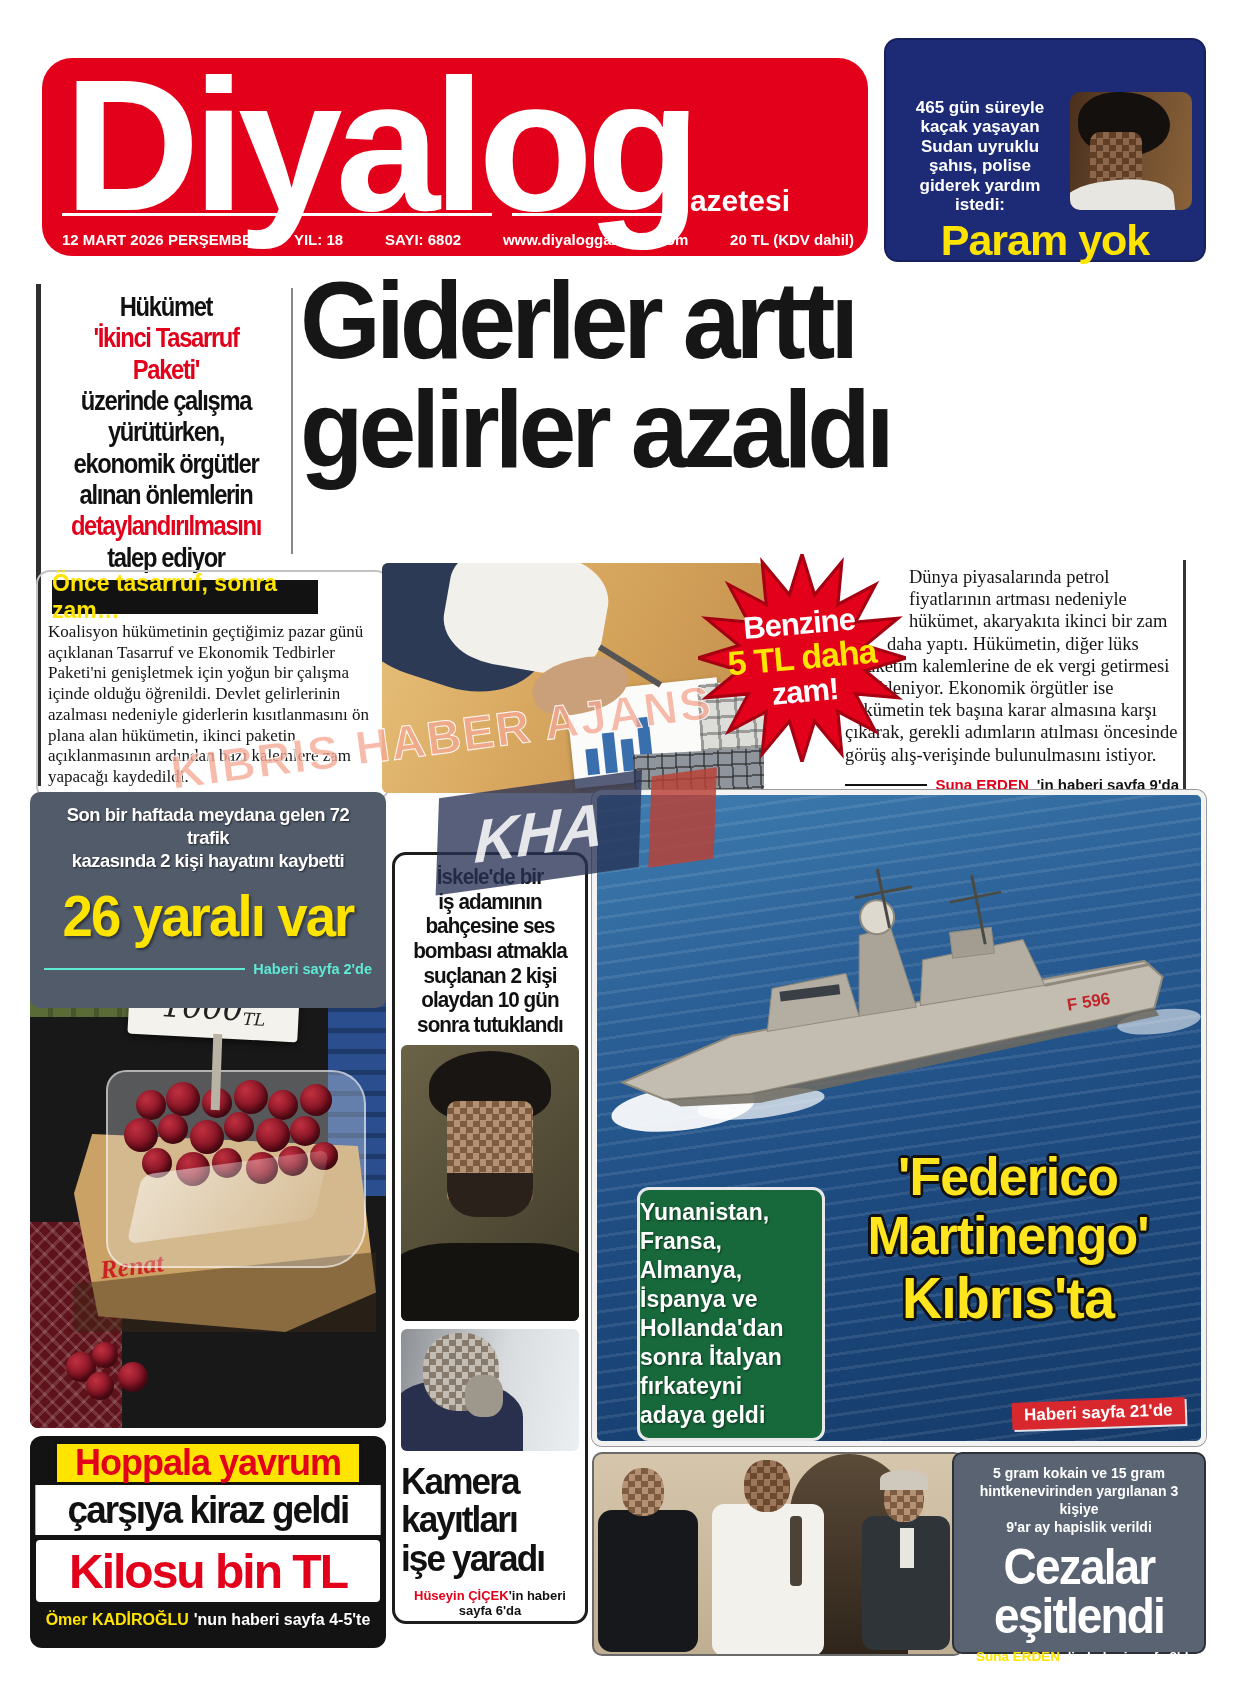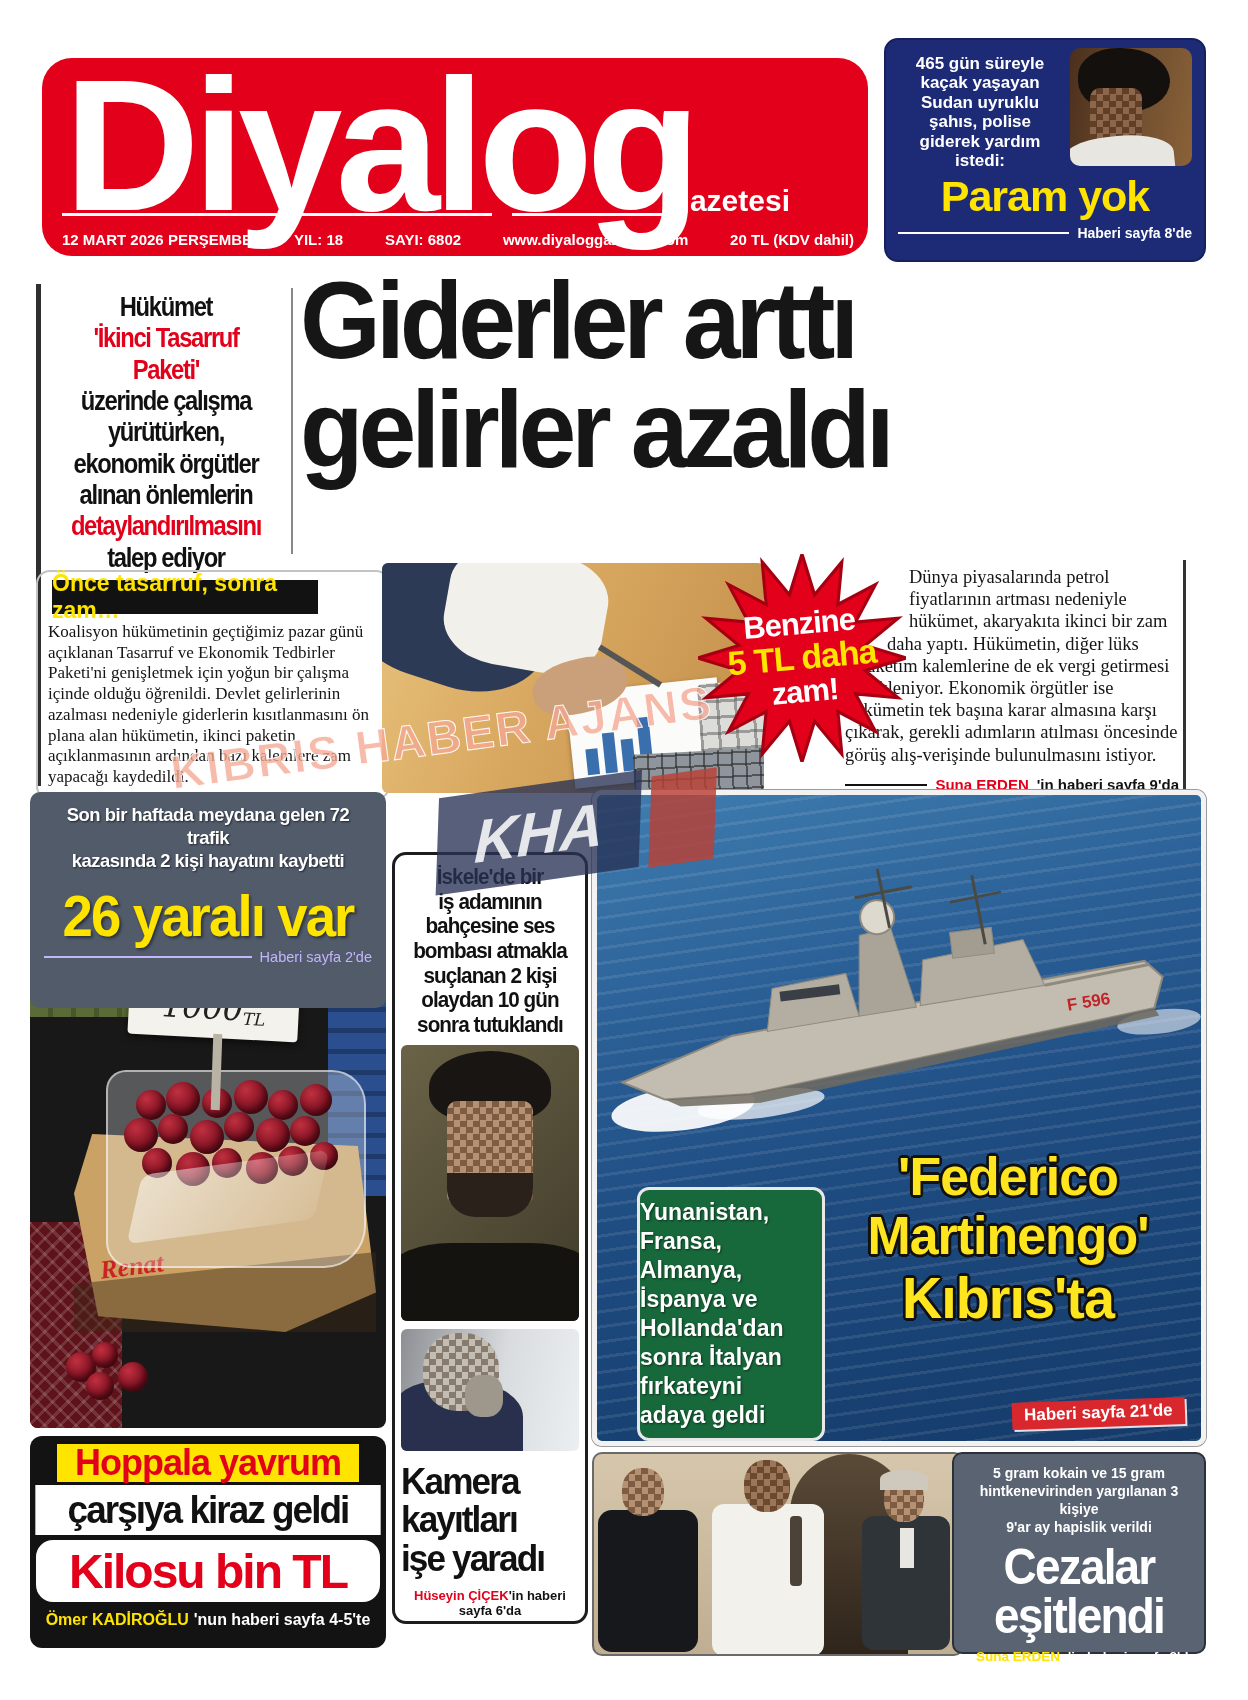--- a/index.html
+++ b/index.html
@@ -15,21 +15,21 @@
   .mast-sub { position:absolute; right:78px; bottom:38px; color:#fff; font-weight:bold; font-size:30px; }
   .mast-line { position:absolute; bottom:40px; height:3px; background:#fff; }
   .mast-line.l1 { left:20px; width:430px; }
   .mast-line.l2 { left:470px; width:150px; }
   .mast-info { position:absolute; left:20px; right:14px; bottom:8px; display:flex;
                justify-content:space-between; align-items:center; color:#fff; font-weight:bold; font-size:15px; }
 
   
   .migrant { left:884px; top:38px; width:322px; height:224px; background:#1d2b77; border:2px solid #16205c;
              border-radius:14px; padding:8px 12px; box-sizing:border-box; }
-  .mig-row { display:flex; gap:8px; }
+  .mig-row { display:flex; gap:8px;margin-top:44px; }
   .mig-kicker { width:172px; color:#fff; font-weight:bold; font-size:17px; line-height:1.14; text-align:center; padding-top:6px; }
   .mig-photo { width:122px; height:118px; border-radius:10px; overflow:hidden; position:relative;
                background:linear-gradient(100deg,#4a2f1c 0%,#6b4a2e 45%,#8a6238 100%); flex:none; }
   .mig-hair { position:absolute; left:8px; top:0px; width:92px; height:64px; background:#14100d;
               border-radius:45% 55% 50% 50%; }
   .mig-face { position:absolute; left:20px; top:40px; width:52px; height:58px; background:#7a4e2f; border-radius:10px; }
   .mig-shirt { position:absolute; left:-6px; bottom:-12px; width:110px; height:42px; background:#e8e6e0;
                border-radius:40% 50% 0 0; transform:rotate(-6deg); }
   .mig-h1 { color:#ffe400; font-size:43px; font-weight:bold; text-align:center; letter-spacing:-1px; margin-top:2px; }
   .mig-h2 { color:#fff; font-size:40px; font-weight:bold; text-align:center; letter-spacing:-1px; margin-top:-2px; }
@@ -98,21 +98,21 @@
              color:rgba(255,255,255,0.85); font-weight:bold; font-style:italic; font-size:60px; }
   .wm-red { position:absolute; left:214px; top:18px; width:66px; height:90px; background:rgba(186,64,52,0.82); transform:skewX(-10deg); }
 
   
   .traffic { left:30px; top:792px; width:356px; height:216px; background:#515b6a; border-radius:10px;
              box-sizing:border-box; padding:12px 14px 8px; z-index:10; }
   .tr-k { color:#fff; font-weight:bold; font-size:19px; text-align:center; line-height:1.2;
           letter-spacing:-0.5px; text-shadow:1px 1px 2px rgba(0,0,0,.6); transform:scaleX(0.97); }
   .tr-h { color:#ffe400; font-weight:bold; font-size:58px; text-align:center; letter-spacing:-2px;
           margin-top:10px; transform:scaleX(0.94); text-shadow:2px 2px 3px rgba(0,0,0,.45); }
-  .tr-ref { color:#c4b5fd; font-size:14.5px; font-weight:normal; }
+  .tr-ref { color:#5eead4; font-size:14.5px; font-weight:bold; margin-top:12px; }
 
   
   .cherry { left:30px; top:922px; width:356px; height:506px; border-radius:8px; overflow:hidden; background:#181818; }
   .crate-g { position:absolute; left:0; top:0; width:125px; height:95px;
              background:repeating-linear-gradient(90deg,#5a6b38 0 18px,#48562c 18px 23px); }
   .boxes-r { position:absolute; left:128px; top:0; width:175px; height:58px;
              background:repeating-linear-gradient(0deg,#7e2a22 0 14px,#5e1d16 14px 18px); }
   .crate-b { position:absolute; right:0; top:42px; width:58px; height:232px;
              background:repeating-linear-gradient(0deg,#2b4f8e 0 16px,#1d3a6b 16px 21px); }
   .net { position:absolute; left:0; top:300px; width:92px; height:206px; background:#5e1219;
@@ -142,21 +142,21 @@
   .spill { position:absolute; left:36px; top:420px; width:110px; height:70px; }
 
   
   .promo { left:30px; top:1436px; width:356px; height:212px; background:#131313; border-radius:12px;
            z-index:12; display:flex; flex-direction:column; align-items:center; }
   .promo-yellow { margin-top:5px; width:308px; height:44px; background:#ffe400; border:3px solid #111;
                   display:flex; align-items:center; justify-content:center;
                   color:#e2001a; font-weight:bold; font-size:36px; letter-spacing:-1px; box-sizing:border-box; }
   .promo-deck { width:100%; height:50px; background:#fff; display:flex; align-items:center; justify-content:center;
                 color:#111; font-weight:bold; font-size:38px; letter-spacing:-2px; transform:scaleX(0.97); }
-  .promo-kilosu { margin-top:5px; width:344px; height:62px; background:#fff; border-radius:17px;
+  .promo-kilosu { margin-top:5px; width:344px; height:62px; background:#fff; border-radius:4px;
                   display:flex; align-items:center; justify-content:center;
                   color:#e2001a; font-weight:bold; font-size:48px; letter-spacing:-2px; }
   .promo-byline { height:36px; display:flex; align-items:center; gap:5px; font-size:16px; font-weight:bold; color:#fff; }
   .promo-byline .nm { color:#ffe400; }
 
   
   .bomb { left:392px; top:852px; width:196px; height:772px; background:#fff; border:3px solid #1d1d1d;
           border-radius:14px; box-sizing:border-box; padding:10px 6px 6px; z-index:8; }
   .bomb-k div { font-weight:bold; font-size:22px; line-height:1.12; letter-spacing:-1px; text-align:center; transform:scaleX(0.94); }
   .bomb-p1 { position:relative; margin-top:8px; height:276px; border-radius:6px; overflow:hidden;

